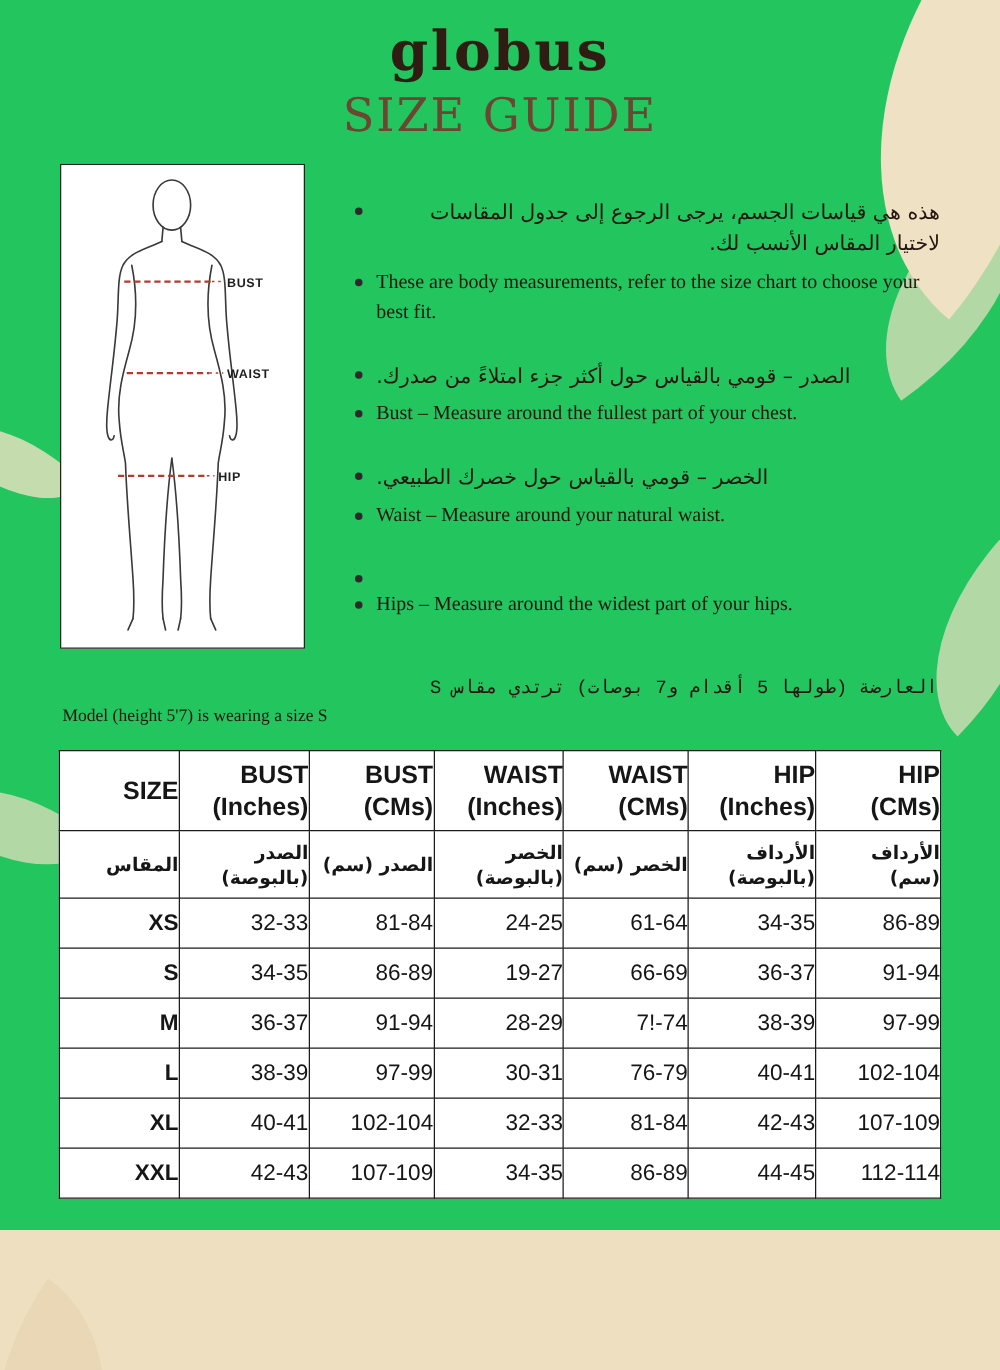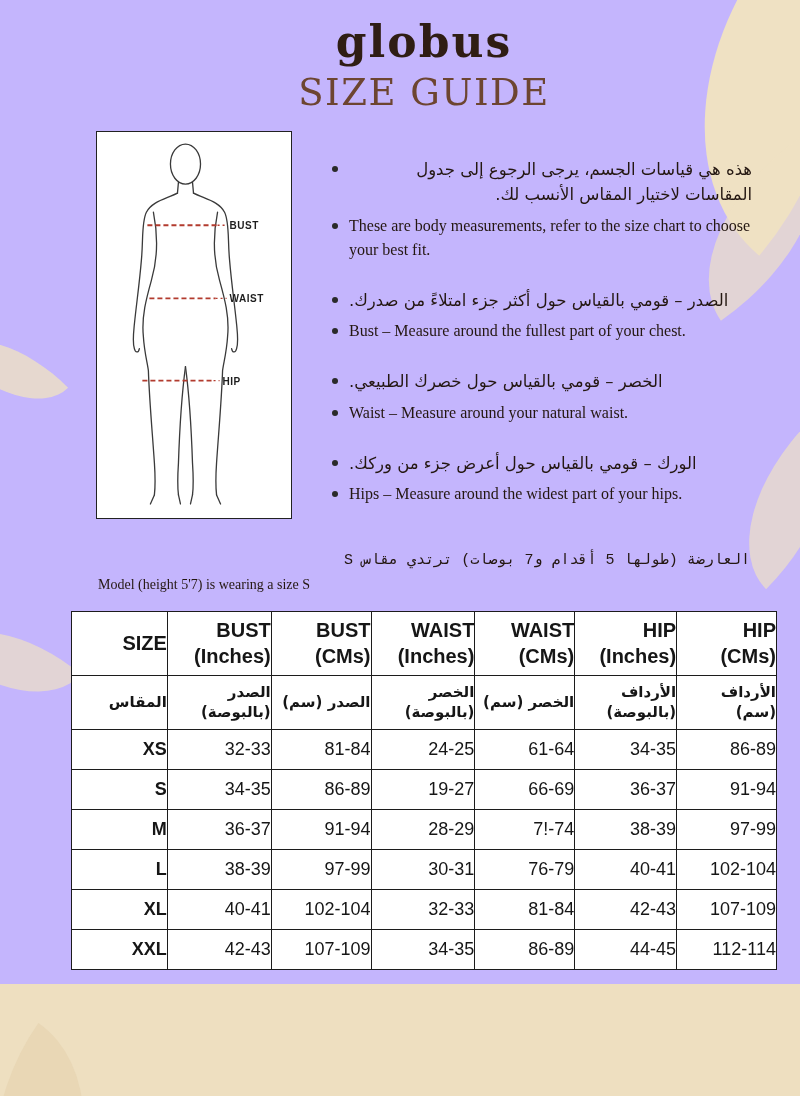--- a/index.html
+++ b/index.html
@@ -1,20 +1,20 @@
 <!DOCTYPE html>
 <html><head>
 <meta charset="utf-8">
 <style>
   * { margin:0; padding:0; box-sizing:border-box; }
   html,body { width:800px; }
   .page {
     position:relative; width:800px; height:1096px;
-    background:#c4b5fd; overflow:hidden;
-    font-family:"Liberation Serif", serif; color:#2b1c12;padding-left:48px;
+    background:#22c55e; overflow:hidden;
+    font-family:"Liberation Serif", serif; color:#2b1c12;
   }
   
   .leaf { position:absolute; background:#efe1c3; border-radius:0 100% 0 100%; z-index:0; }
   .leaf-top-right   { width:190px; height:260px; right:-65px; top:-35px;  transform:rotate(40deg); }
   .leaf-top-right-2 { width:105px; height:175px; right:-15px; top:140px;  transform:rotate(55deg); opacity:.7; }
   .leaf-left-mid    { width:60px;  height:110px; left:-22px;  top:315px;  transform:rotate(-45deg); opacity:.8; }
   .leaf-right-mid   { width:88px;  height:150px; right:-32px; top:430px;  transform:rotate(45deg); opacity:.7; }
   .leaf-left-low    { width:72px;  height:124px; left:-26px;  top:600px;  transform:rotate(-50deg); opacity:.7; }
   .footer-leaf      { width:130px; height:180px; right:25px;  bottom:-50px; transform:rotate(35deg); background:#e4d0a9; opacity:.5; }
 
@@ -141,21 +141,20 @@
           <span class="btext ar" dir="rtl">الخصر – قومي بالقياس حول خصرك الطبيعي.</span>
         </div>
         <div class="bullet">
           <span class="dot"></span>
           <span class="btext en">Waist – Measure around your natural waist.</span>
         </div>
       </div>
       <div class="group">
         <div class="bullet">
           <span class="dot"></span>
-          <span class="btext ar" dir="rtl">الورك – قومي بالقياس حول أعرض جزء من وركك.</span>
         </div>
         <div class="bullet">
           <span class="dot"></span>
           <span class="btext en">Hips – Measure around the widest part of your hips.</span>
         </div>
       </div>
     </div>
   </section>
 
   <div class="model-note">

